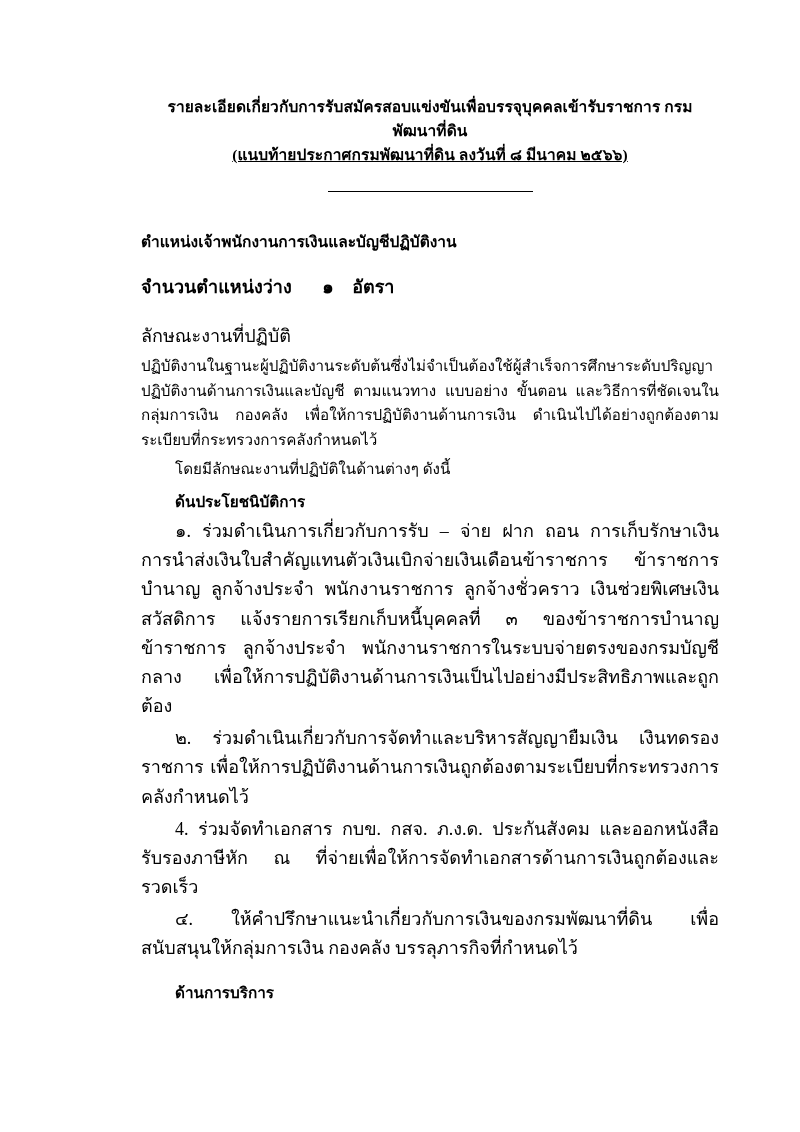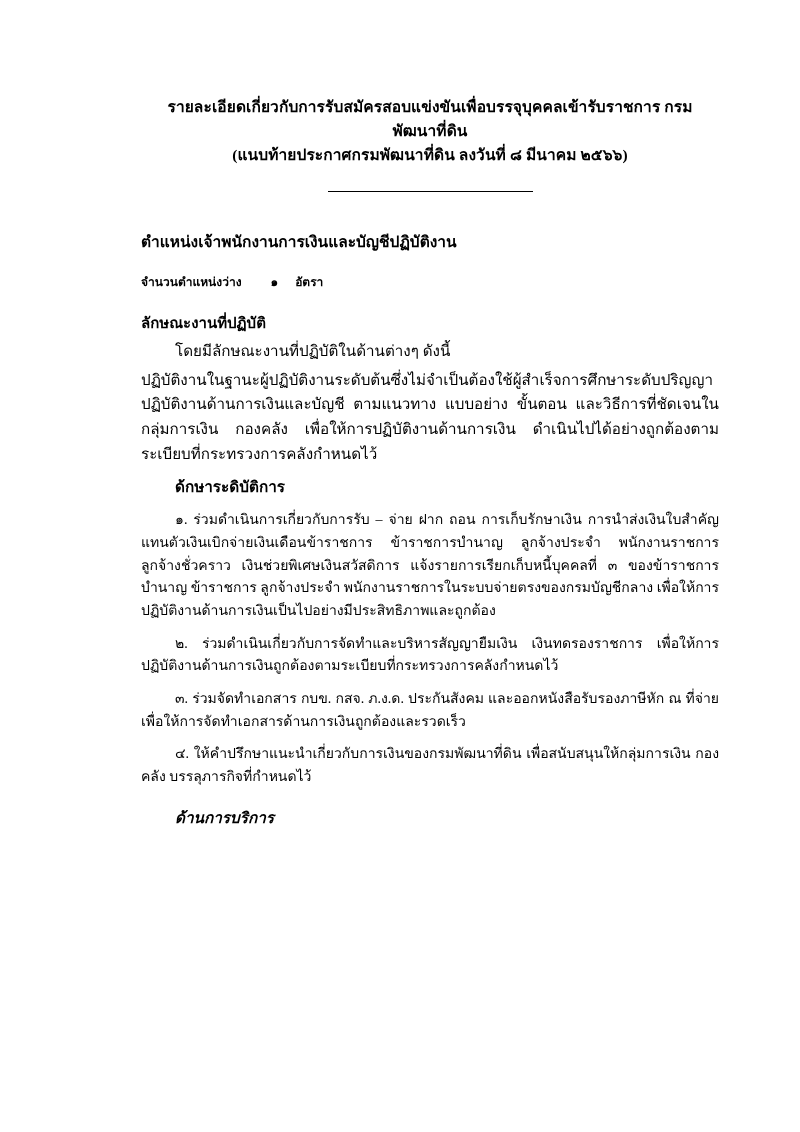--- a/index.html
+++ b/index.html
@@ -28,20 +28,21 @@
   }
   .doc-title {
     text-align: center;
     font-size: 15.5px;
     line-height: 1.55;
     font-weight: 600;
     letter-spacing: 0.1px;
   }
   .doc-title .line2 {
     display: block;
+    text-decoration: underline;
   }
   .rule-wrap {
     text-align: center;
     margin-top: 14px;
     margin-bottom: 30px;
   }
   .rule {
     display: inline-block;
     width: 205px;
     height: 0;
@@ -58,33 +59,33 @@
     width: 148px;
     flex: 0 0 148px;
     font-weight: 600;
   }
   .row-unit .value {
     font-weight: 600;
     text-align: right;
   }
   .row-vacancy {
     margin-top: 18px;
-    font-size: 12px;
+    font-size: 18px;
     font-weight: 600;
   }
   .row-vacancy .num {
     margin-left: 26px;
   }
   .row-vacancy .unitword {
     margin-left: 14px;
   }
   .section-head {
     margin-top: 20px;
-    font-size: 15px;
-    font-weight: 700;
+    font-size: 18px;
+    font-weight: 400;
   }
   p.body {
     font-size: 15.2px;
     line-height: 1.62;
     margin: 4px 0 0 0;
     text-align: justify;
     text-justify: inter-word;
   }
   p.body.noindent {
     text-indent: 0;
@@ -93,26 +94,25 @@
     text-indent: 34px;
   }
   .sub-head {
     margin-top: 8px;
     font-size: 15.3px;
     font-weight: 600;
     text-indent: 34px;
   }
   .sub-head.spaced {
     margin-top: 16px;
-    font-style: italic;
   }
   .item {
-    font-size: 14px;
+    font-size: 18px;
     line-height: 1.62;
-    margin: 10px 0 0 0;
+    margin: 3px 0 0 0;
     text-align: justify;
     text-indent: 34px;
   }
 </style>
 </head>
 <body>
 
 <div class="page">
   <div class="content">
 
@@ -130,28 +130,28 @@
     </div>
 
     <div class="row-vacancy">
       <span>จำนวนตำแหน่งว่าง</span>
       <span class="num">๑</span>
       <span class="unitword">อัตรา</span>
     </div>
 
     <div class="section-head">ลักษณะงานที่ปฏิบัติ</div>
 
+    <p class="body noindent">ปฏิบัติงานในฐานะผู้ปฏิบัติงานระดับต้นซึ่งไม่จำเป็นต้องใช้ผู้สำเร็จการศึกษาระดับปริญญา ปฏิบัติงานด้านการเงินและบัญชี ตามแนวทาง แบบอย่าง ขั้นตอน และวิธีการที่ชัดเจนในกลุ่มการเงิน กองคลัง เพื่อให้การปฏิบัติงานด้านการเงิน ดำเนินไปได้อย่างถูกต้องตามระเบียบที่กระทรวงการคลังกำหนดไว้</p>
+
     <p class="body indent">โดยมีลักษณะงานที่ปฏิบัติในด้านต่างๆ ดังนี้</p>
 
-    <p class="body noindent">ปฏิบัติงานในฐานะผู้ปฏิบัติงานระดับต้นซึ่งไม่จำเป็นต้องใช้ผู้สำเร็จการศึกษาระดับปริญญา ปฏิบัติงานด้านการเงินและบัญชี ตามแนวทาง แบบอย่าง ขั้นตอน และวิธีการที่ชัดเจนในกลุ่มการเงิน กองคลัง เพื่อให้การปฏิบัติงานด้านการเงิน ดำเนินไปได้อย่างถูกต้องตามระเบียบที่กระทรวงการคลังกำหนดไว้</p>
-
-    <div class="sub-head">ด้กษาระดิบัติการ</div>
+    <div class="sub-head">ด้นประโยชนิบัติการ</div>
 
     <p class="item">๑.  ร่วมดำเนินการเกี่ยวกับการรับ – จ่าย ฝาก ถอน การเก็บรักษาเงิน การนำส่งเงินใบสำคัญแทนตัวเงินเบิกจ่ายเงินเดือนข้าราชการ ข้าราชการบำนาญ ลูกจ้างประจำ พนักงานราชการ ลูกจ้างชั่วคราว เงินช่วยพิเศษเงินสวัสดิการ แจ้งรายการเรียกเก็บหนี้บุคคลที่ ๓ ของข้าราชการบำนาญ ข้าราชการ ลูกจ้างประจำ พนักงานราชการในระบบจ่ายตรงของกรมบัญชีกลาง เพื่อให้การปฏิบัติงานด้านการเงินเป็นไปอย่างมีประสิทธิภาพและถูกต้อง</p>
     <p class="item">๒.  ร่วมดำเนินเกี่ยวกับการจัดทำและบริหารสัญญายืมเงิน เงินทดรองราชการ เพื่อให้การปฏิบัติงานด้านการเงินถูกต้องตามระเบียบที่กระทรวงการคลังกำหนดไว้</p>
-    <p class="item">๓.  ร่วมจัดทำเอกสาร กบข. กสจ. ภ.ง.ด. ประกันสังคม และออกหนังสือรับรองภาษีหัก ณ ที่จ่ายเพื่อให้การจัดทำเอกสารด้านการเงินถูกต้องและรวดเร็ว</p>
+    <p class="item">4.  ร่วมจัดทำเอกสาร กบข. กสจ. ภ.ง.ด. ประกันสังคม และออกหนังสือรับรองภาษีหัก ณ ที่จ่ายเพื่อให้การจัดทำเอกสารด้านการเงินถูกต้องและรวดเร็ว</p>
     <p class="item">๔.  ให้คำปรึกษาแนะนำเกี่ยวกับการเงินของกรมพัฒนาที่ดิน เพื่อสนับสนุนให้กลุ่มการเงิน กองคลัง บรรลุภารกิจที่กำหนดไว้</p>
 
     <div class="sub-head spaced">ด้านการบริการ</div>
 
 
   </div>
 </div>
 
 </body></html>

